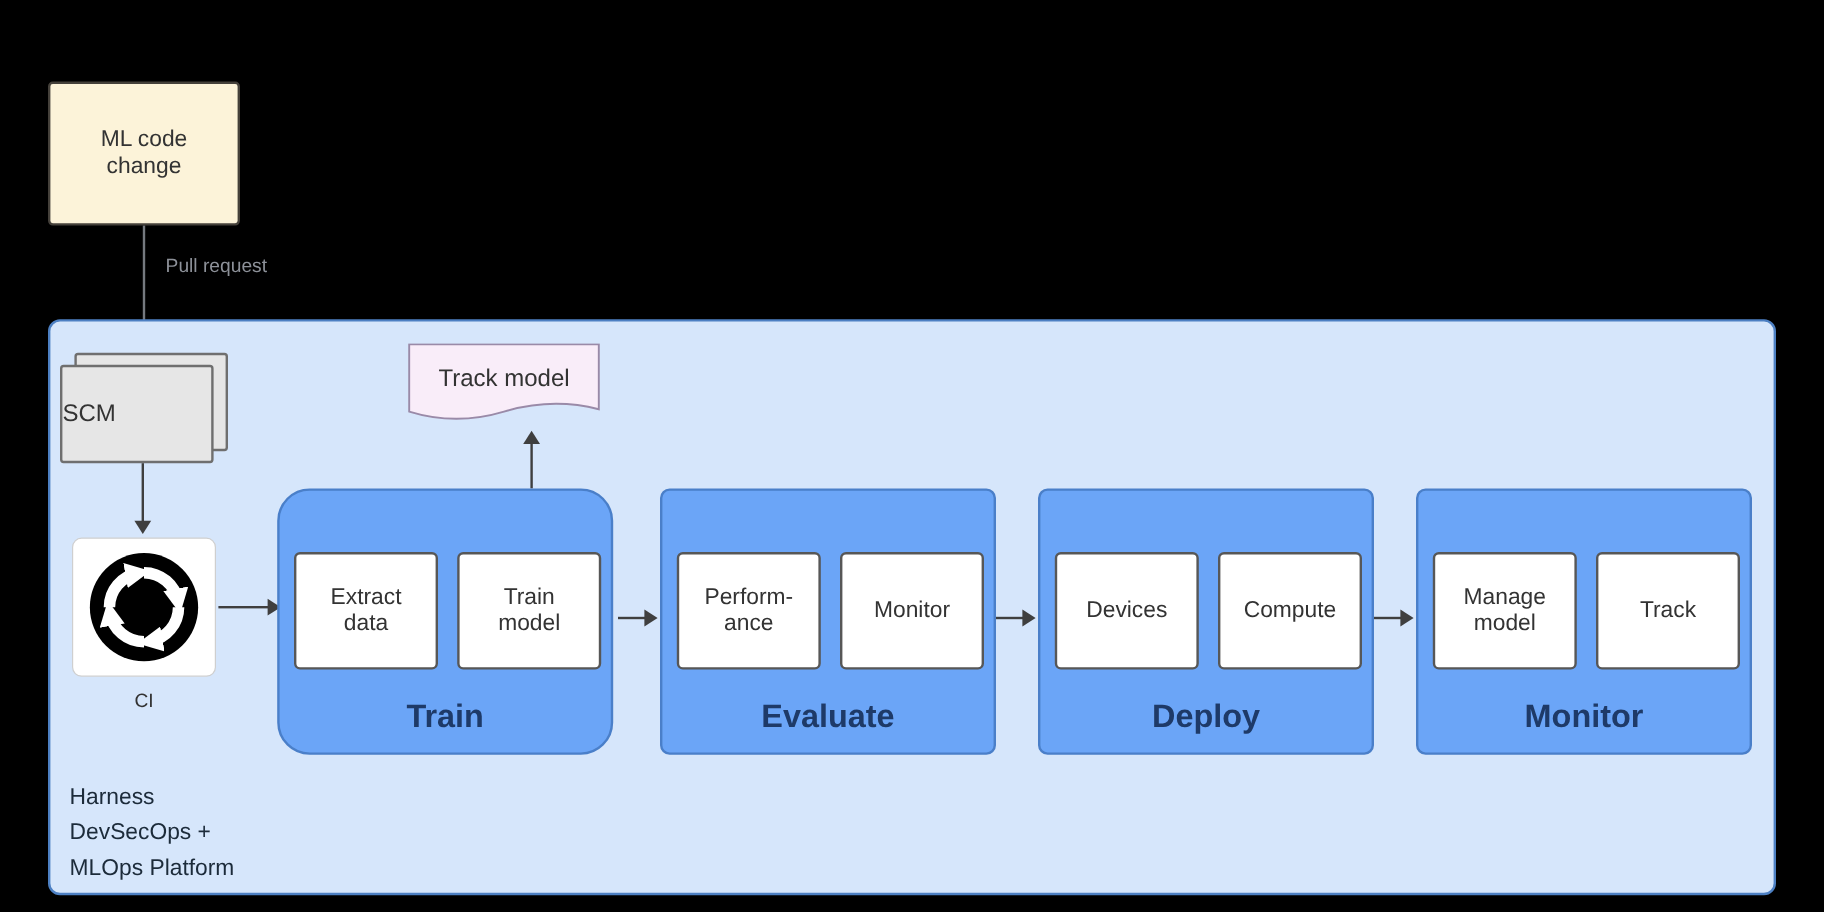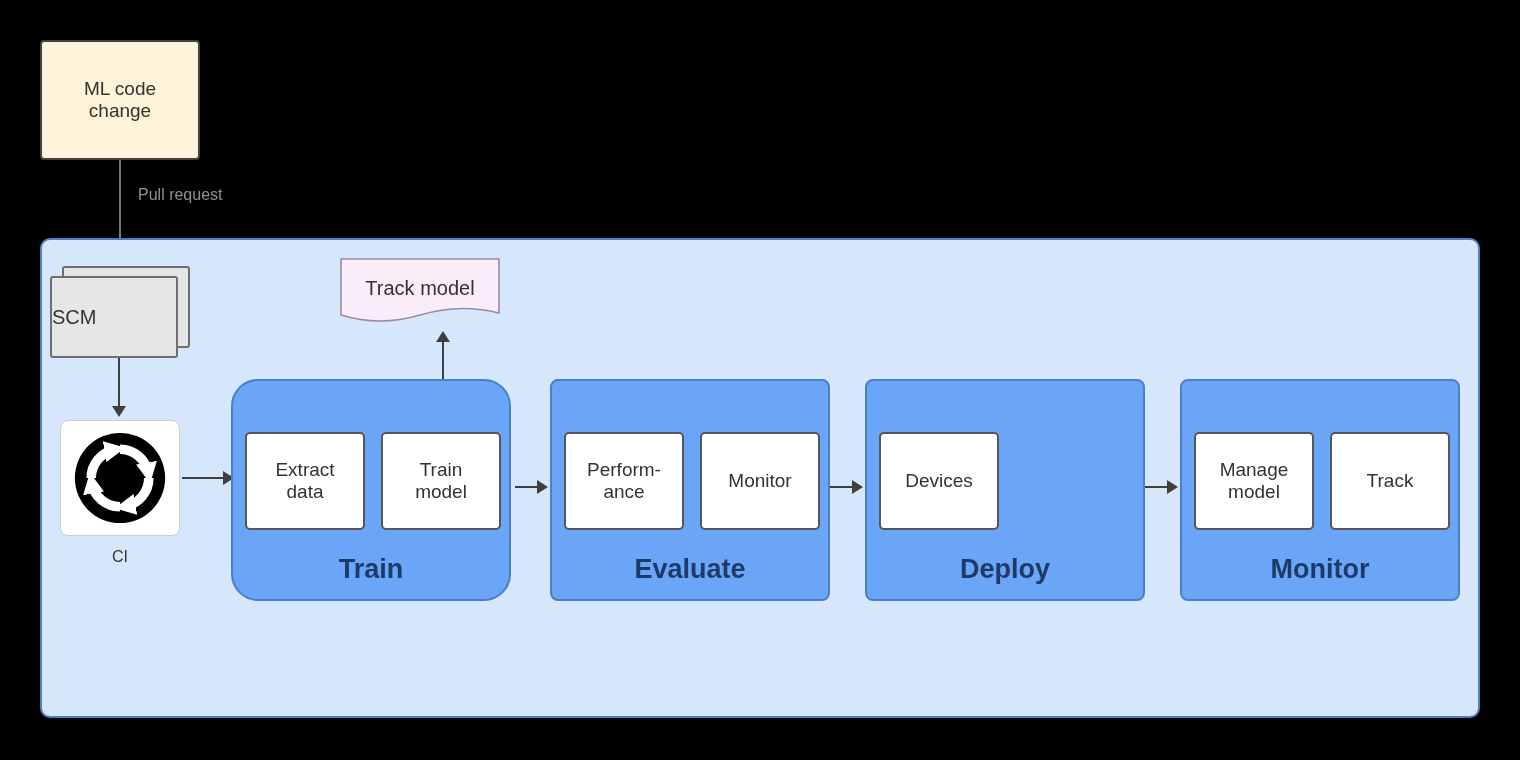--- a/index.html
+++ b/index.html
@@ -1,18 +1,18 @@
 <!DOCTYPE html>
 <html style="--page_bg: #000000; --ml_box_fill: #fcf3d9; --ml_box_border: #44403a; --pull_label: #8d9199; --container_fill: #d6e6fb; --container_border: #4d80c3; --scm_fill: #e6e6e6; --scm_border: #6f6f6f; --stage_fill: #6ba5f7; --stage_border: #4a7fc9; --inner_fill: #ffffff; --inner_border: #575757; --stage_label: #1e3a68; --doc_fill: #f9edf9; --doc_border: #9a8aa8; --text: #333333; --platform_label: #1c2b3a; --arrow_outer: #75797f; --arrow_inner: #3f3f3f; --ci_icon: #000000;"><head>
 <meta charset="utf-8">
 <style>
   * { margin:0; padding:0; box-sizing:border-box; }
   html,body { background:#000; font-family:"Liberation Sans", sans-serif; }
   .canvas { position:relative; width:1520px; height:760px; background:var(--page_bg,#000); overflow:hidden; }
-  .abs { position:absolute; }
+  .abs { position:absolute;margin-top:28px; }
   .pre { white-space:pre-line; }
 
   .ml-box { left:40px; top:40px; width:160px; height:120px;
             background:var(--ml_box_fill,#fcf3d9); border:2px solid var(--ml_box_border,#44403a);
             border-radius:4px; display:flex; align-items:center; justify-content:center;
             text-align:center; font-size:19px; color:var(--text,#333); }
 
   .pull-label { left:138px; top:186px; font-size:16px; color:var(--pull_label,#8d9199); }
 
   .container-rect { left:40px; top:238px; width:1440px; height:480px;
@@ -141,31 +141,37 @@
     <div class="stage-label">Evaluate</div>
   </div>
 
   <div class="abs hline arrow-inner" style="left:830px; top:486px; width:23px;"></div>
   <div class="abs ah ah-right arrow-inner" style="left:852px; top:480px;"></div>
 
   <div class="abs stage" style="left:865px;">
     <div class="inner-box box-a">
       <span class="pre">Devices</span>
     </div>
+    <div class="inner-box box-b">
+      <span class="pre">Compute</span>
+    </div>
     <div class="stage-label">Deploy</div>
   </div>
 
   <div class="abs hline arrow-inner" style="left:1145px; top:486px; width:23px;"></div>
   <div class="abs ah ah-right arrow-inner" style="left:1167px; top:480px;"></div>
 
   <div class="abs stage" style="left:1180px;">
     <div class="inner-box box-a">
       <span class="pre">Manage
 model</span>
     </div>
     <div class="inner-box box-b">
       <span class="pre">Track</span>
     </div>
     <div class="stage-label">Monitor</div>
   </div>
 
+  <div class="abs platform-label pre">Harness
+DevSecOps +
+MLOps Platform</div>
 
 </div>
 
 </body></html>

